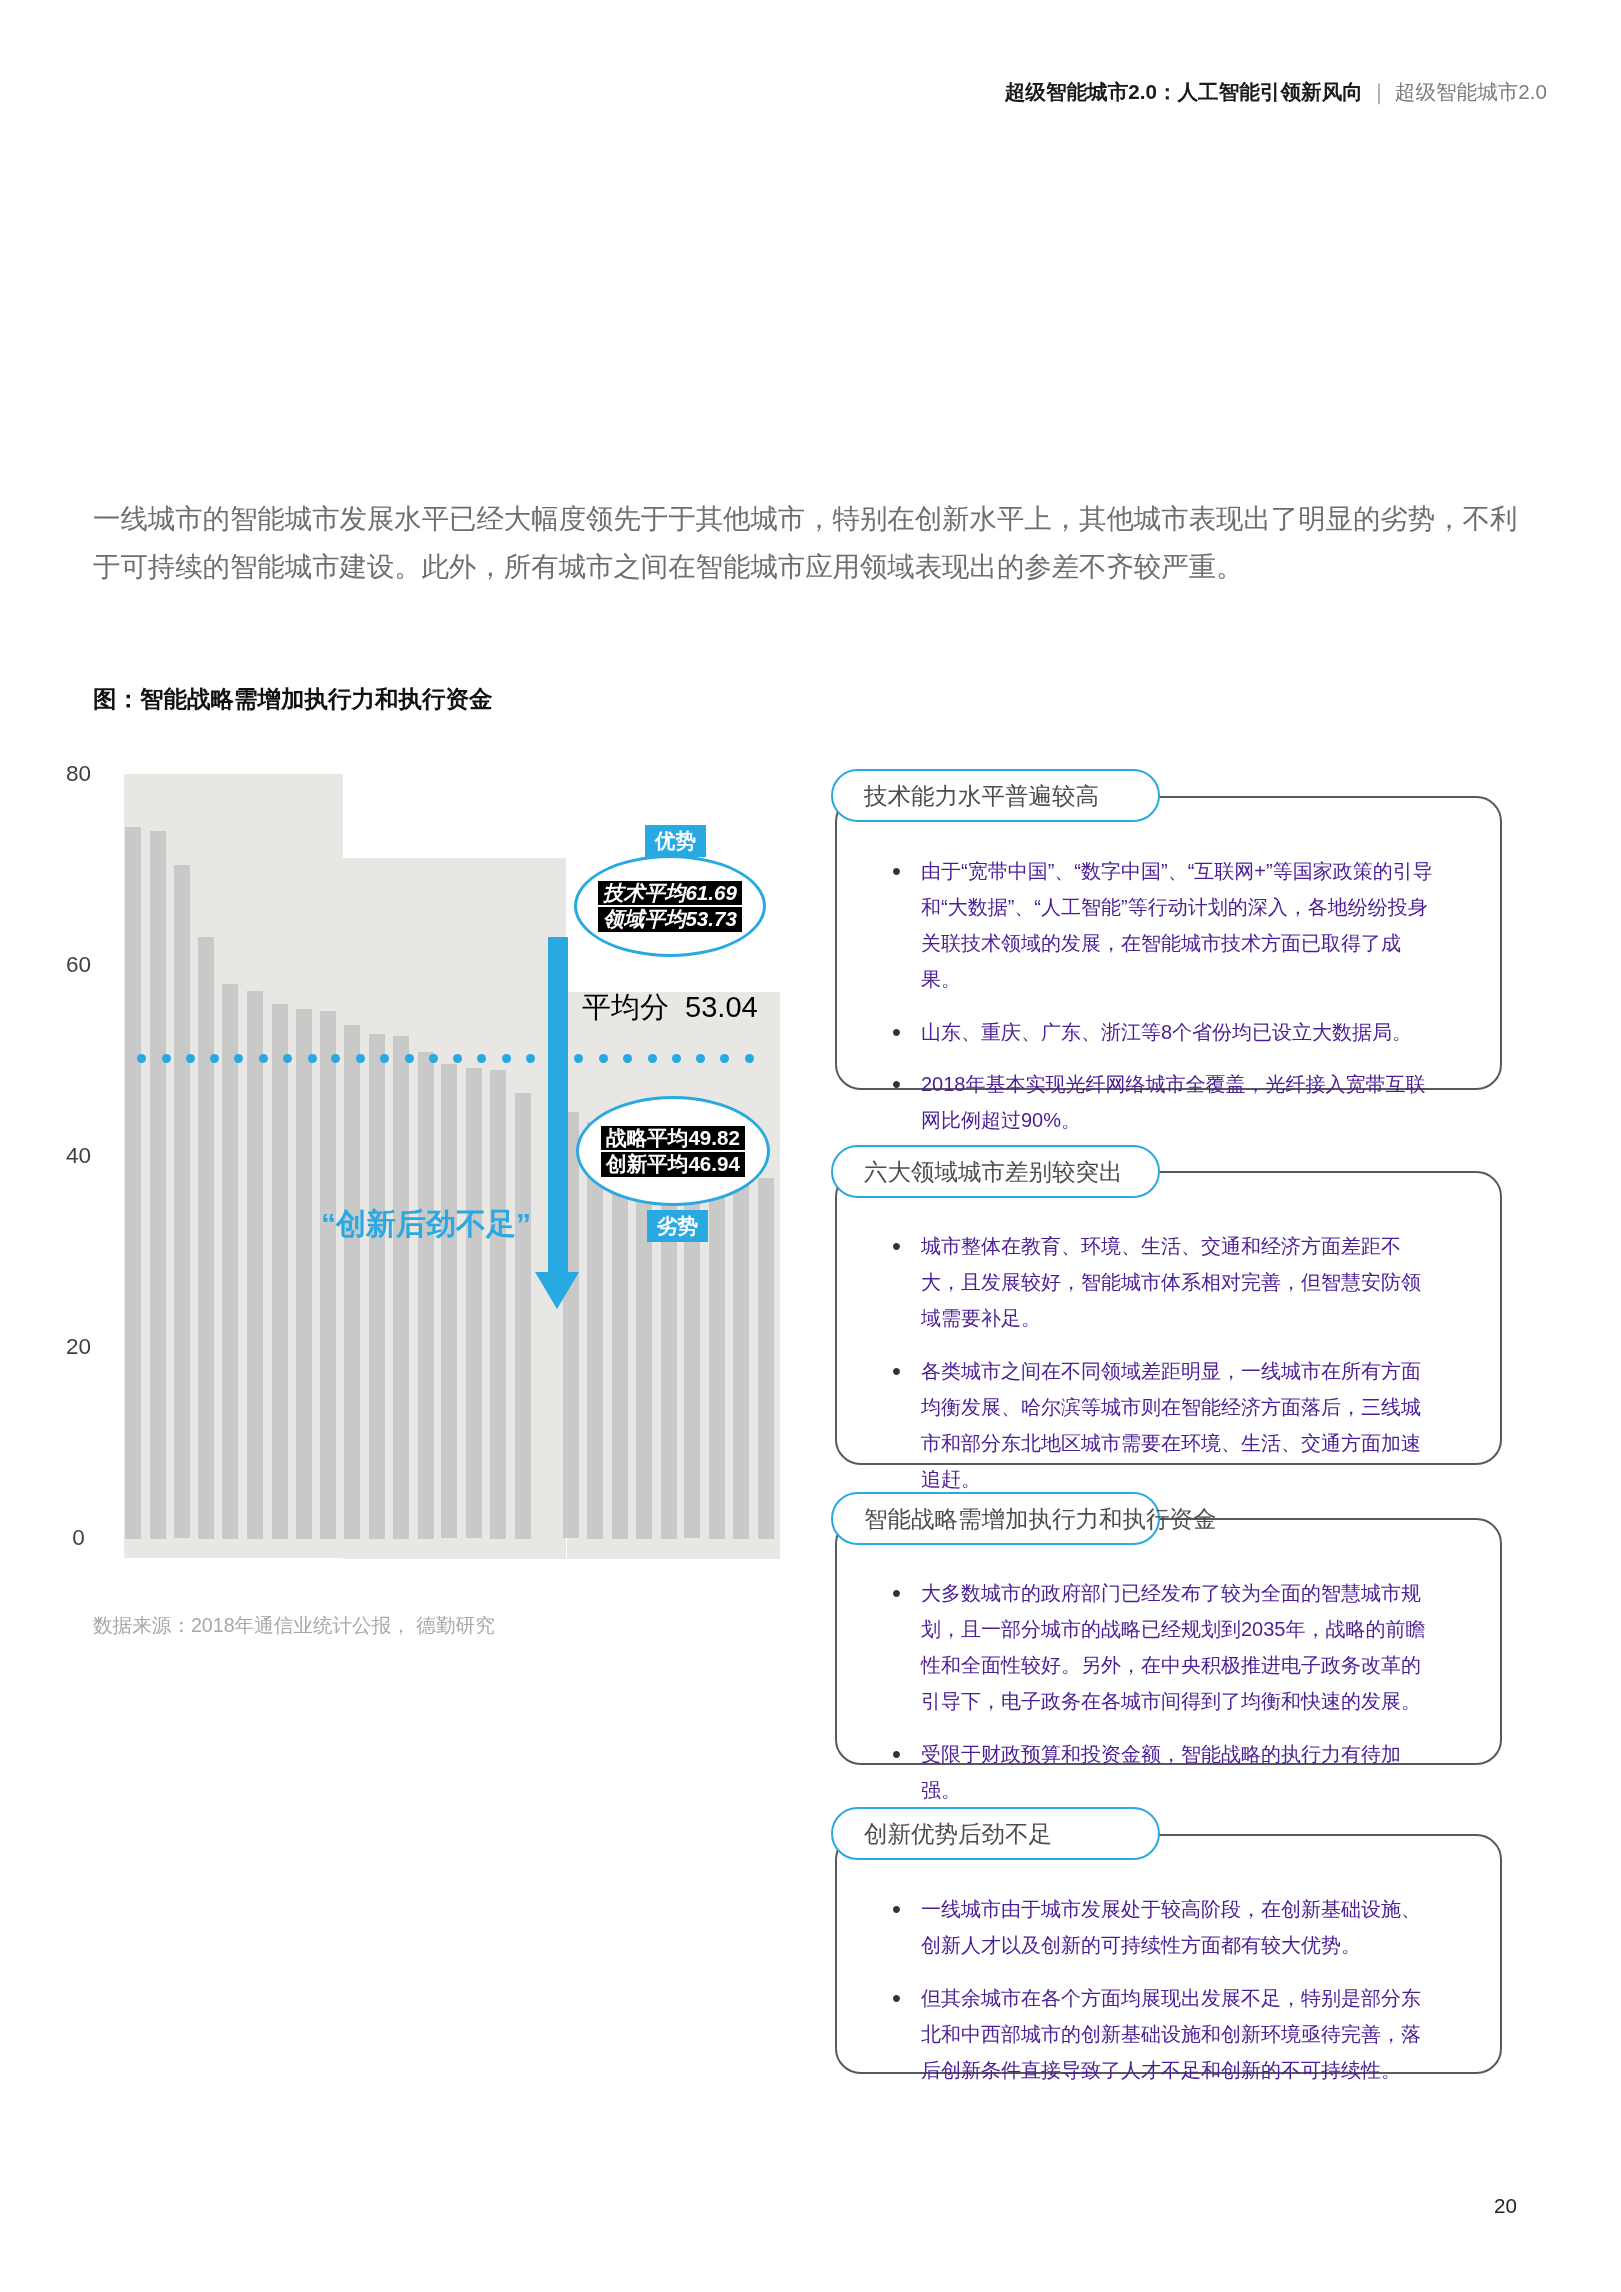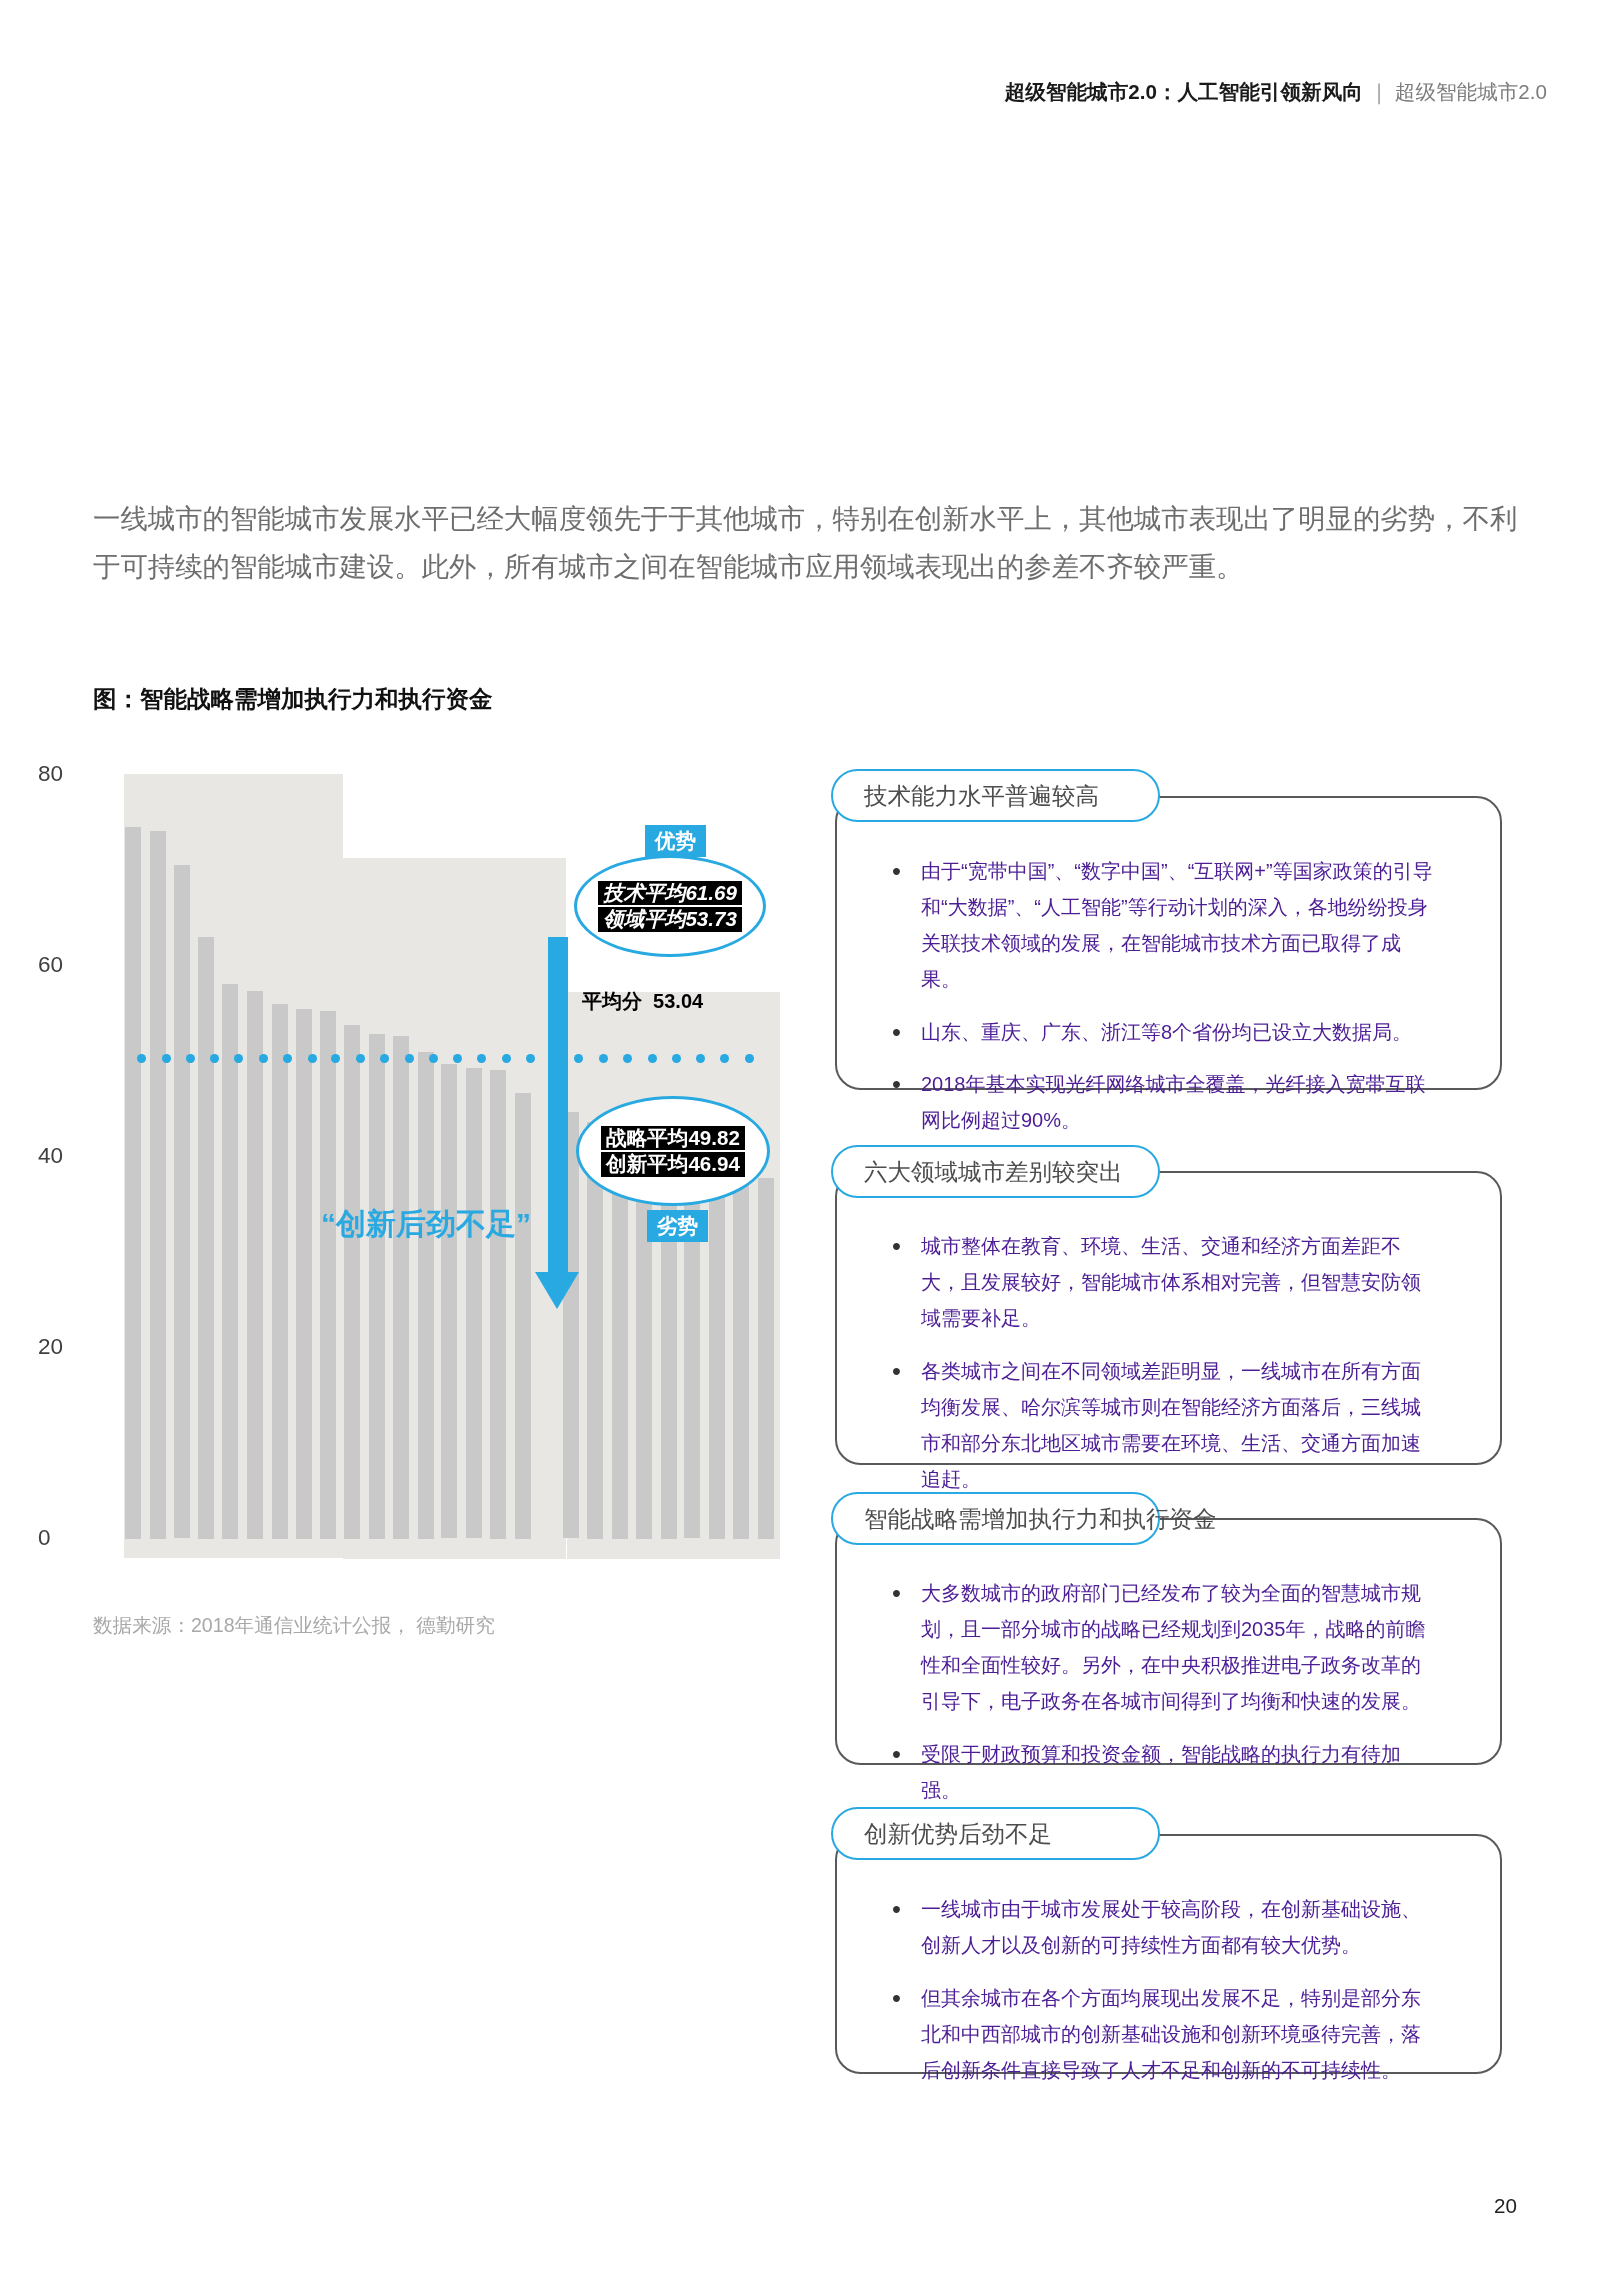--- a/index.html
+++ b/index.html
@@ -12,36 +12,36 @@
   #header .hb{font-weight:bold;color:#1a1a1a;}
   #header .hs{color:#8a8a8a;font-weight:300;padding:0 5.9px;}
   #header .hl{color:#7c7c7c;font-weight:300;}
   
   #intro{position:absolute;left:93px;top:495px;width:1449px;font-size:27.4px;line-height:48px;color:#6e6e6e;}
   
   #fig-title{position:absolute;left:93px;top:683px;font-size:23.5px;font-weight:bold;color:#111;}
   
   #chart{position:absolute;left:0;top:0;width:1621px;height:2293px;pointer-events:none;}
   .step{position:absolute;background:#e9e7e4;}
-  .ytick{position:absolute;left:38px;width:69px;text-align:left;font-size:22.5px;color:#3f3f3f;}
+  .ytick{position:absolute;left:44px;width:69px;text-align:center;font-size:22.5px;color:#3f3f3f;}
   .bar{position:absolute;width:15.7px;background:#c9c9c9;}
   .dot{position:absolute;width:8.8px;height:8.8px;border-radius:50%;top:1054px;}
   #arrow-shaft{position:absolute;left:548px;top:937px;width:19.6px;height:337px;background:#29a9e1;}
   #arrow-head{position:absolute;left:535px;top:1272px;width:0;height:0;
     border-left:22.5px solid transparent;border-right:22.5px solid transparent;border-top:37px solid #29a9e1;}
   .badge{position:absolute;background:#29a9e1;color:#fff;font-weight:bold;font-size:20.6px;padding:2px 9.8px;}
   #badge-adv{left:645px;top:825px;}
   #badge-dis{left:647px;top:1210px;}
   .ellipse{position:absolute;border:3.9px solid #29a9e1;border-radius:50%;background:#fff;
     display:flex;flex-direction:column;align-items:center;justify-content:center;}
   #ellipse-top{left:574px;top:855px;width:186px;height:96px;font-style:italic;}
   #ellipse-bottom{left:576px;top:1096px;width:188px;height:104px;}
   .blk{display:block;background:#000;color:#fff;font-weight:bold;font-size:20.6px;line-height:24.5px;
     padding:0 4.9px;white-space:nowrap;margin:1px 0;}
-  #avg-label{position:absolute;left:582px;top:988px;font-size:20px;font-weight:bold;color:#000;white-space:pre;text-align:right;}
+  #avg-label{position:absolute;left:582px;top:988px;font-size:29px;font-weight:normal;color:#000;white-space:pre;text-align:right;}
   #annotation{position:absolute;left:321px;top:1204px;font-size:30px;font-weight:bold;color:#29a9e1;}
   #source{position:absolute;left:93px;top:1612px;font-size:19.6px;color:#a8a8a8;}
   
   .callout-body{position:absolute;left:835px;width:667px;border:2.9px solid #58595b;border-radius:25.5px;
     background:#fff;box-sizing:border-box;}
   .callout-pill{position:absolute;left:831px;width:329px;height:53px;border:2.9px solid #29a9e1;border-radius:26.5px;
     background:#fff;box-sizing:border-box;display:flex;align-items:center;padding-left:31px;
     font-size:23.5px;color:#4d4d4f;white-space:nowrap;}
   .callout-body ul{margin:0;padding:55px 65px 0 51px;list-style:none;}
   .callout-body li{position:relative;padding-left:33px;font-size:20px;line-height:36px;color:#4c1d95;

